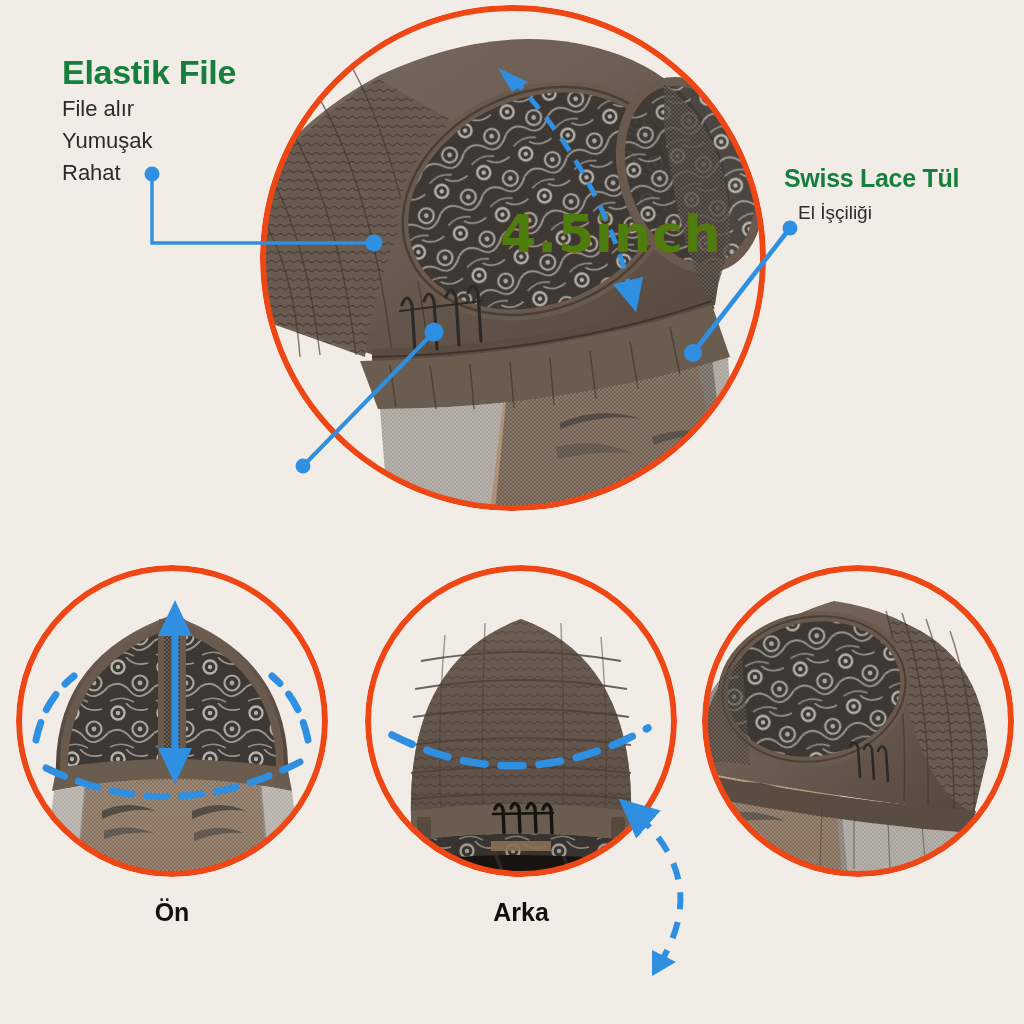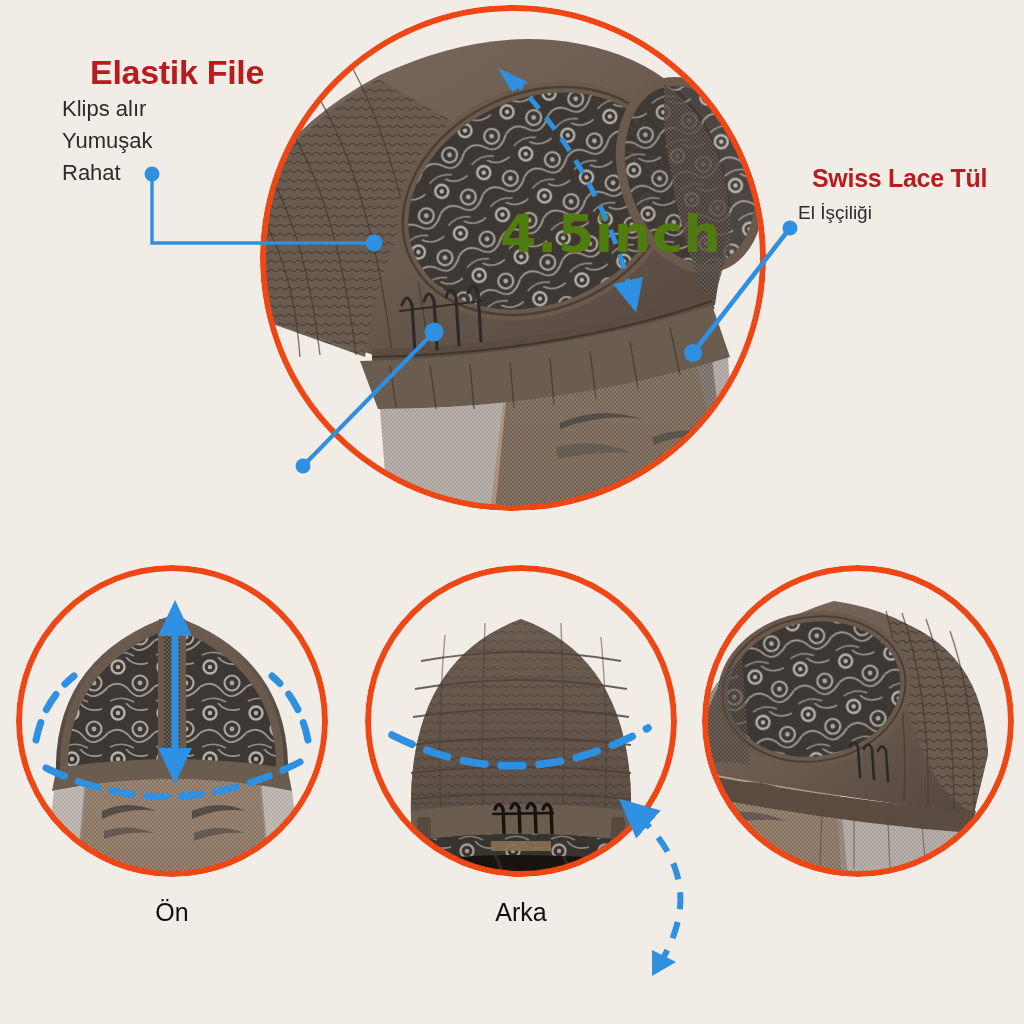--- a/index.html
+++ b/index.html
@@ -33,24 +33,23 @@
     border: 6px solid #ee4715;
     pointer-events: none;
   }
 
   
   .cap-scene { position: absolute; inset: 0; }
 
   
   .label-title {
     font-weight: bold;
-    color: #b91c1c;
+    color: #15803d;
     letter-spacing: -0.3px;
     white-space: nowrap;
-    margin-left: 28px;
   }
   .label-sub {
     color: #2b2b2b;
     white-space: nowrap;
   }
   .callout { position: absolute; }
 
   #elastik-block { left: 62px; top: 52px; }
   #elastik-block .label-title { font-size: 34px; line-height: 40px; }
   #elastik-block .label-sub { font-size: 22px; line-height: 30px; margin-top: 2px; }
@@ -63,21 +62,21 @@
   #klips-block .label-title { font-size: 22px; line-height: 28px; }
   #klips-block .label-sub { font-size: 20px; line-height: 28px; margin-top: 3px; }
 
   #kopca-block { left: 406px; top: 955px; text-align: center; }
   #kopca-block .label-title { font-size: 21px; line-height: 27px; }
   #kopca-block .label-sub { font-size: 14.5px; line-height: 20px; margin-top: 2px; color:#333; }
 
   .view-caption {
     position: absolute;
     font-size: 25px;
-    font-weight: normal;
+    font-weight: bold;
     color: #101010;
     text-align: center;
     white-space: nowrap;
   }
 
   .inch-label {
     position: absolute;
     font-size: 52px;
     font-weight: bold;
     color: #4d7c0f;
@@ -412,21 +411,21 @@
 
     <g>
       <path d="M659 965 Q712 880 634 812" stroke="#2f8fe0" stroke-width="6" fill="none" stroke-dasharray="17 13" stroke-linecap="butt" marker-end="url(#arrHeadR)"></path>
 
       <path d="M676 962 L652 950 L652 976 z" fill="#2f8fe0"></path>
     </g>
   </svg>
 
   <div class="callout" id="elastik-block">
     <div class="label-title">Elastik File</div>
-    <div class="label-sub">Klips alır</div>
+    <div class="label-sub">File alır</div>
     <div class="label-sub">Yumuşak</div>
     <div class="label-sub">Rahat</div>
   </div>
 
   <div class="callout" id="swiss-block">
     <div class="label-title">Swiss Lace Tül</div>
     <div class="label-sub">El İşçiliği</div>
   </div>
 
 

